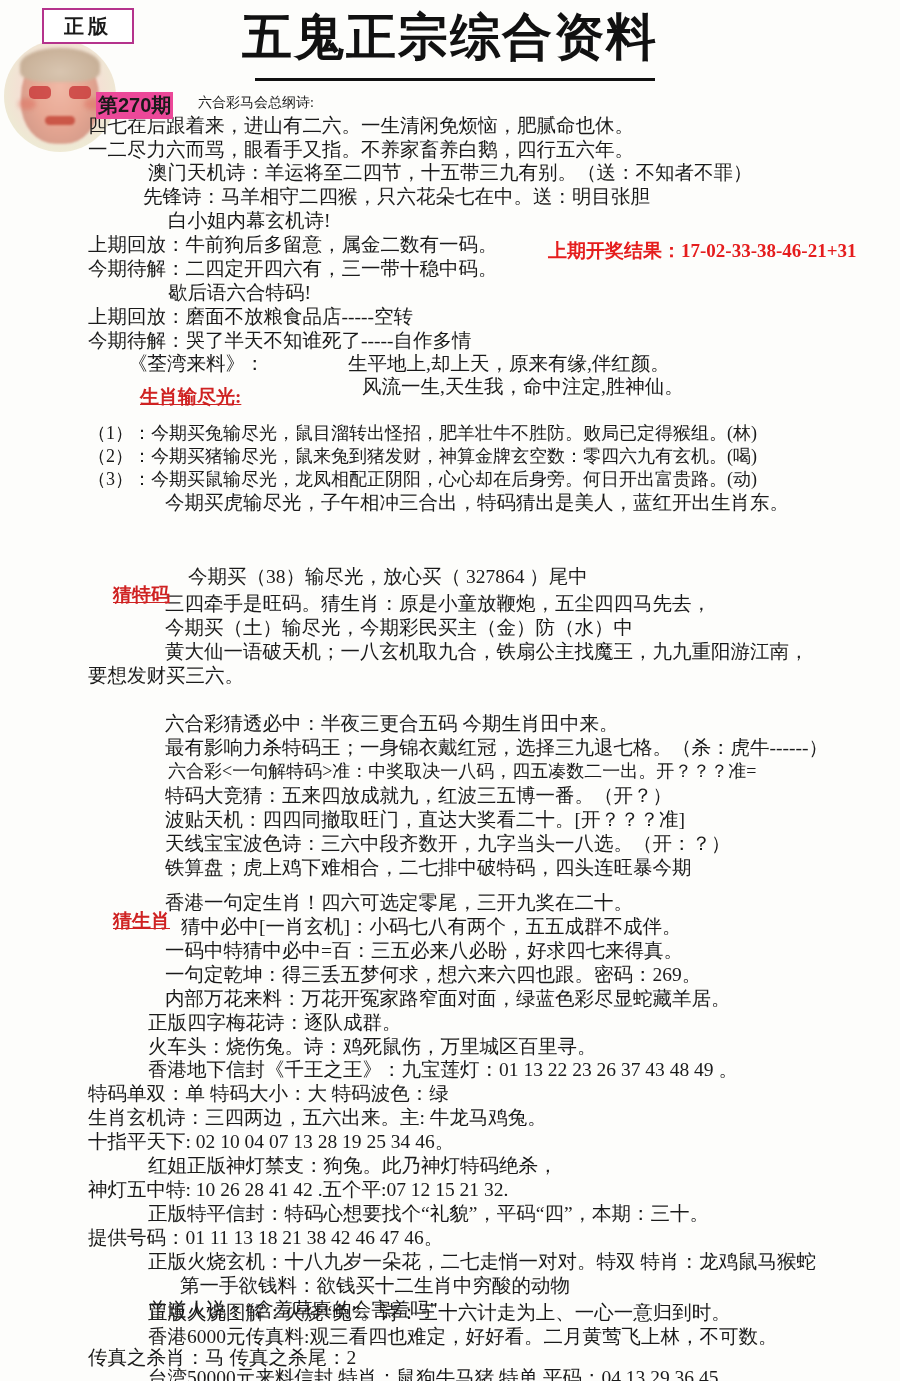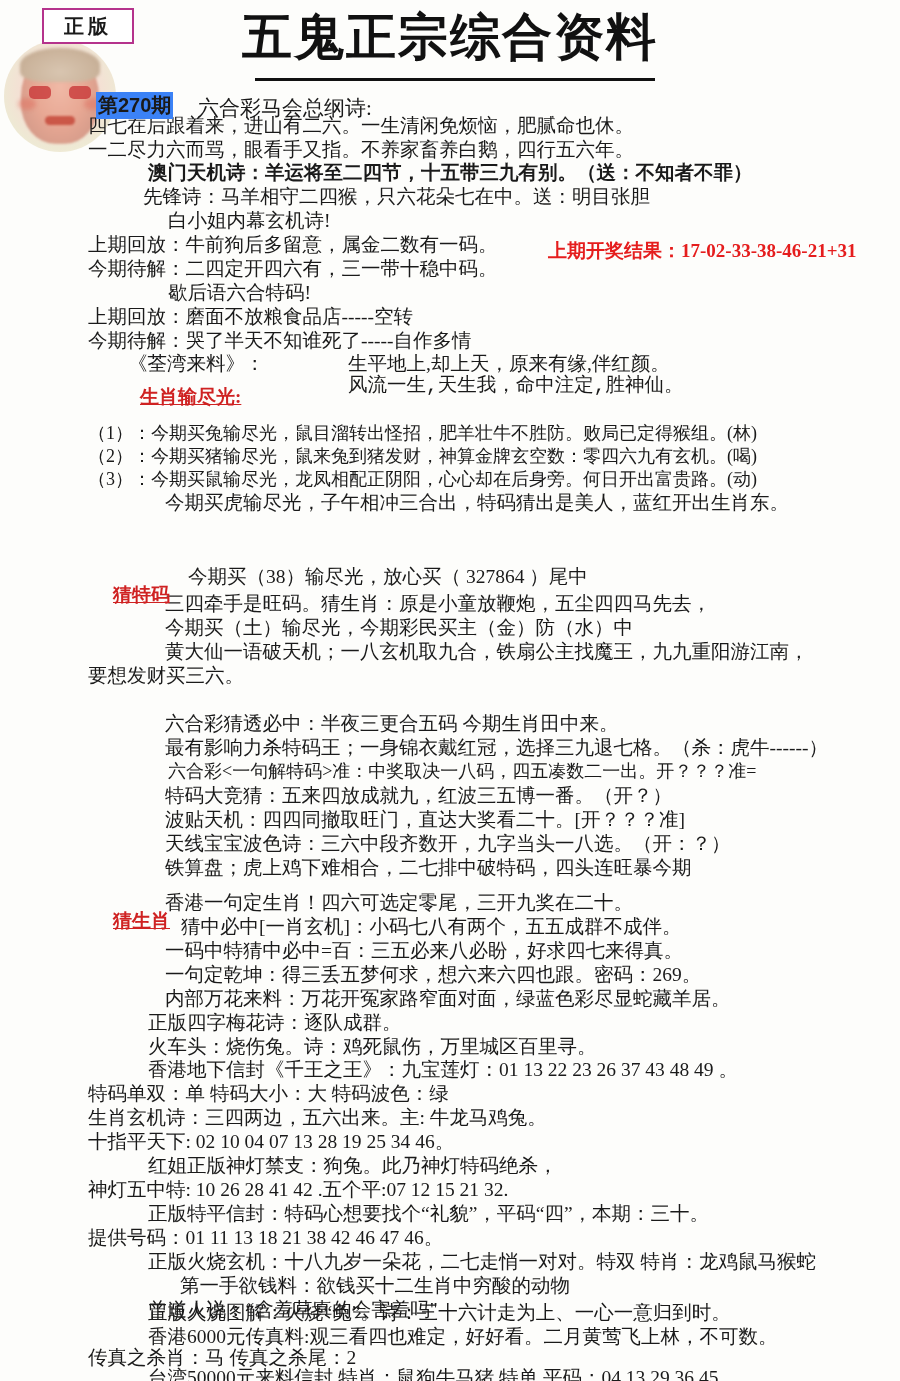--- a/index.html
+++ b/index.html
@@ -137,30 +137,30 @@
     background: #111;
     z-index: 3;
   }
 
   .issue {
     position: absolute;
     left: 96px;
     top: 92px;
     font-size: 20px;
     font-weight: 700;
-    background: #3b82f6;
+    background: #ec4899;
     padding: 0 2px;
     z-index: 5;
     font-family: "Liberation Sans", sans-serif;
   }
   .issue-sub {
     position: absolute;
     left: 198px;
     top: 94px;
-    font-size: 21px;
+    font-size: 14px;
     z-index: 5;
   }
 
   
   .ln {
     position: absolute;
     white-space: nowrap;
     font-size: 19.5px;
     line-height: 1;
     letter-spacing: 0px;
@@ -221,31 +221,31 @@
 
   <div class="issue">第270期</div>
   <div class="issue-sub">六合彩马会总纲诗:</div>
 
   <div class="result">
     <span class="label">上期开奖结果：</span><span class="mono-num">17-02-33-38-46-21+31</span>
   </div>
 
   <div class="ln" style="left:88px;  top:116px;">四七在后跟着来，进山有二六。一生清闲免烦恼，肥腻命也休。</div>
   <div class="ln" style="left:88px;  top:140px;">一二尽力六而骂，眼看手又指。不养家畜养白鹅，四行五六年。</div>
-  <div class="ln" style="left:148px; top:163px;font-weight:bold;">澳门天机诗：羊运将至二四节，十五带三九有别。（送：不知者不罪）</div>
+  <div class="ln" style="left:148px; top:163px;">澳门天机诗：羊运将至二四节，十五带三九有别。（送：不知者不罪）</div>
   <div class="ln" style="left:143px; top:187px;">先锋诗：马羊相守二四猴，只六花朵七在中。送：明目张胆</div>
   <div class="ln" style="left:168px; top:211px;">白小姐内幕玄机诗!</div>
   <div class="ln" style="left:88px;  top:235px;">上期回放：牛前狗后多留意，属金二数有一码。</div>
   <div class="ln" style="left:88px;  top:259px;">今期待解：二四定开四六有，三一带十稳中码。</div>
   <div class="ln" style="left:168px; top:283px;">歇后语六合特码!</div>
   <div class="ln" style="left:88px;  top:307px;">上期回放：磨面不放粮食品店-----空转</div>
   <div class="ln" style="left:88px;  top:331px;">今期待解：哭了半天不知谁死了-----自作多情</div>
   <div class="ln" style="left:128px; top:354px;">《荃湾来料》：</div>
   <div class="ln" style="left:348px; top:354px;">生平地上,却上天，原来有缘,伴红颜。</div>
-  <div class="ln" style="left:348px; top:377px;font-family:Liberation Mono, monospace;">风流一生,天生我，命中注定,胜神仙。</div>
+  <div class="ln" style="left:362px; top:377px;">风流一生,天生我，命中注定,胜神仙。</div>
 
   <div class="red-head" style="left:140px; top:384px;">生肖输尽光:</div>
 
   <div class="ln sm" style="left:88px;  top:424px;">（1）：今期买兔输尽光，鼠目溜转出怪招，肥羊壮牛不胜防。败局已定得猴组。(林)</div>
   <div class="ln sm" style="left:88px;  top:447px;">（2）：今期买猪输尽光，鼠来兔到猪发财，神算金牌玄空数：零四六九有玄机。(喝)</div>
   <div class="ln sm" style="left:88px;  top:470px;">（3）：今期买鼠输尽光，龙凤相配正阴阳，心心却在后身旁。何日开出富贵路。(动)</div>
   <div class="ln" style="left:165px; top:493px;">今期买虎输尽光，子午相冲三合出，特码猜出是美人，蓝红开出生肖东。</div>
   <div class="ln" style="left:188px; top:548px;margin-top:19px;">今期买（38）输尽光，放心买（ 327864 ）尾中</div>
 
   <div class="red-head" style="left:113px; top:582px;">猜特码</div>

